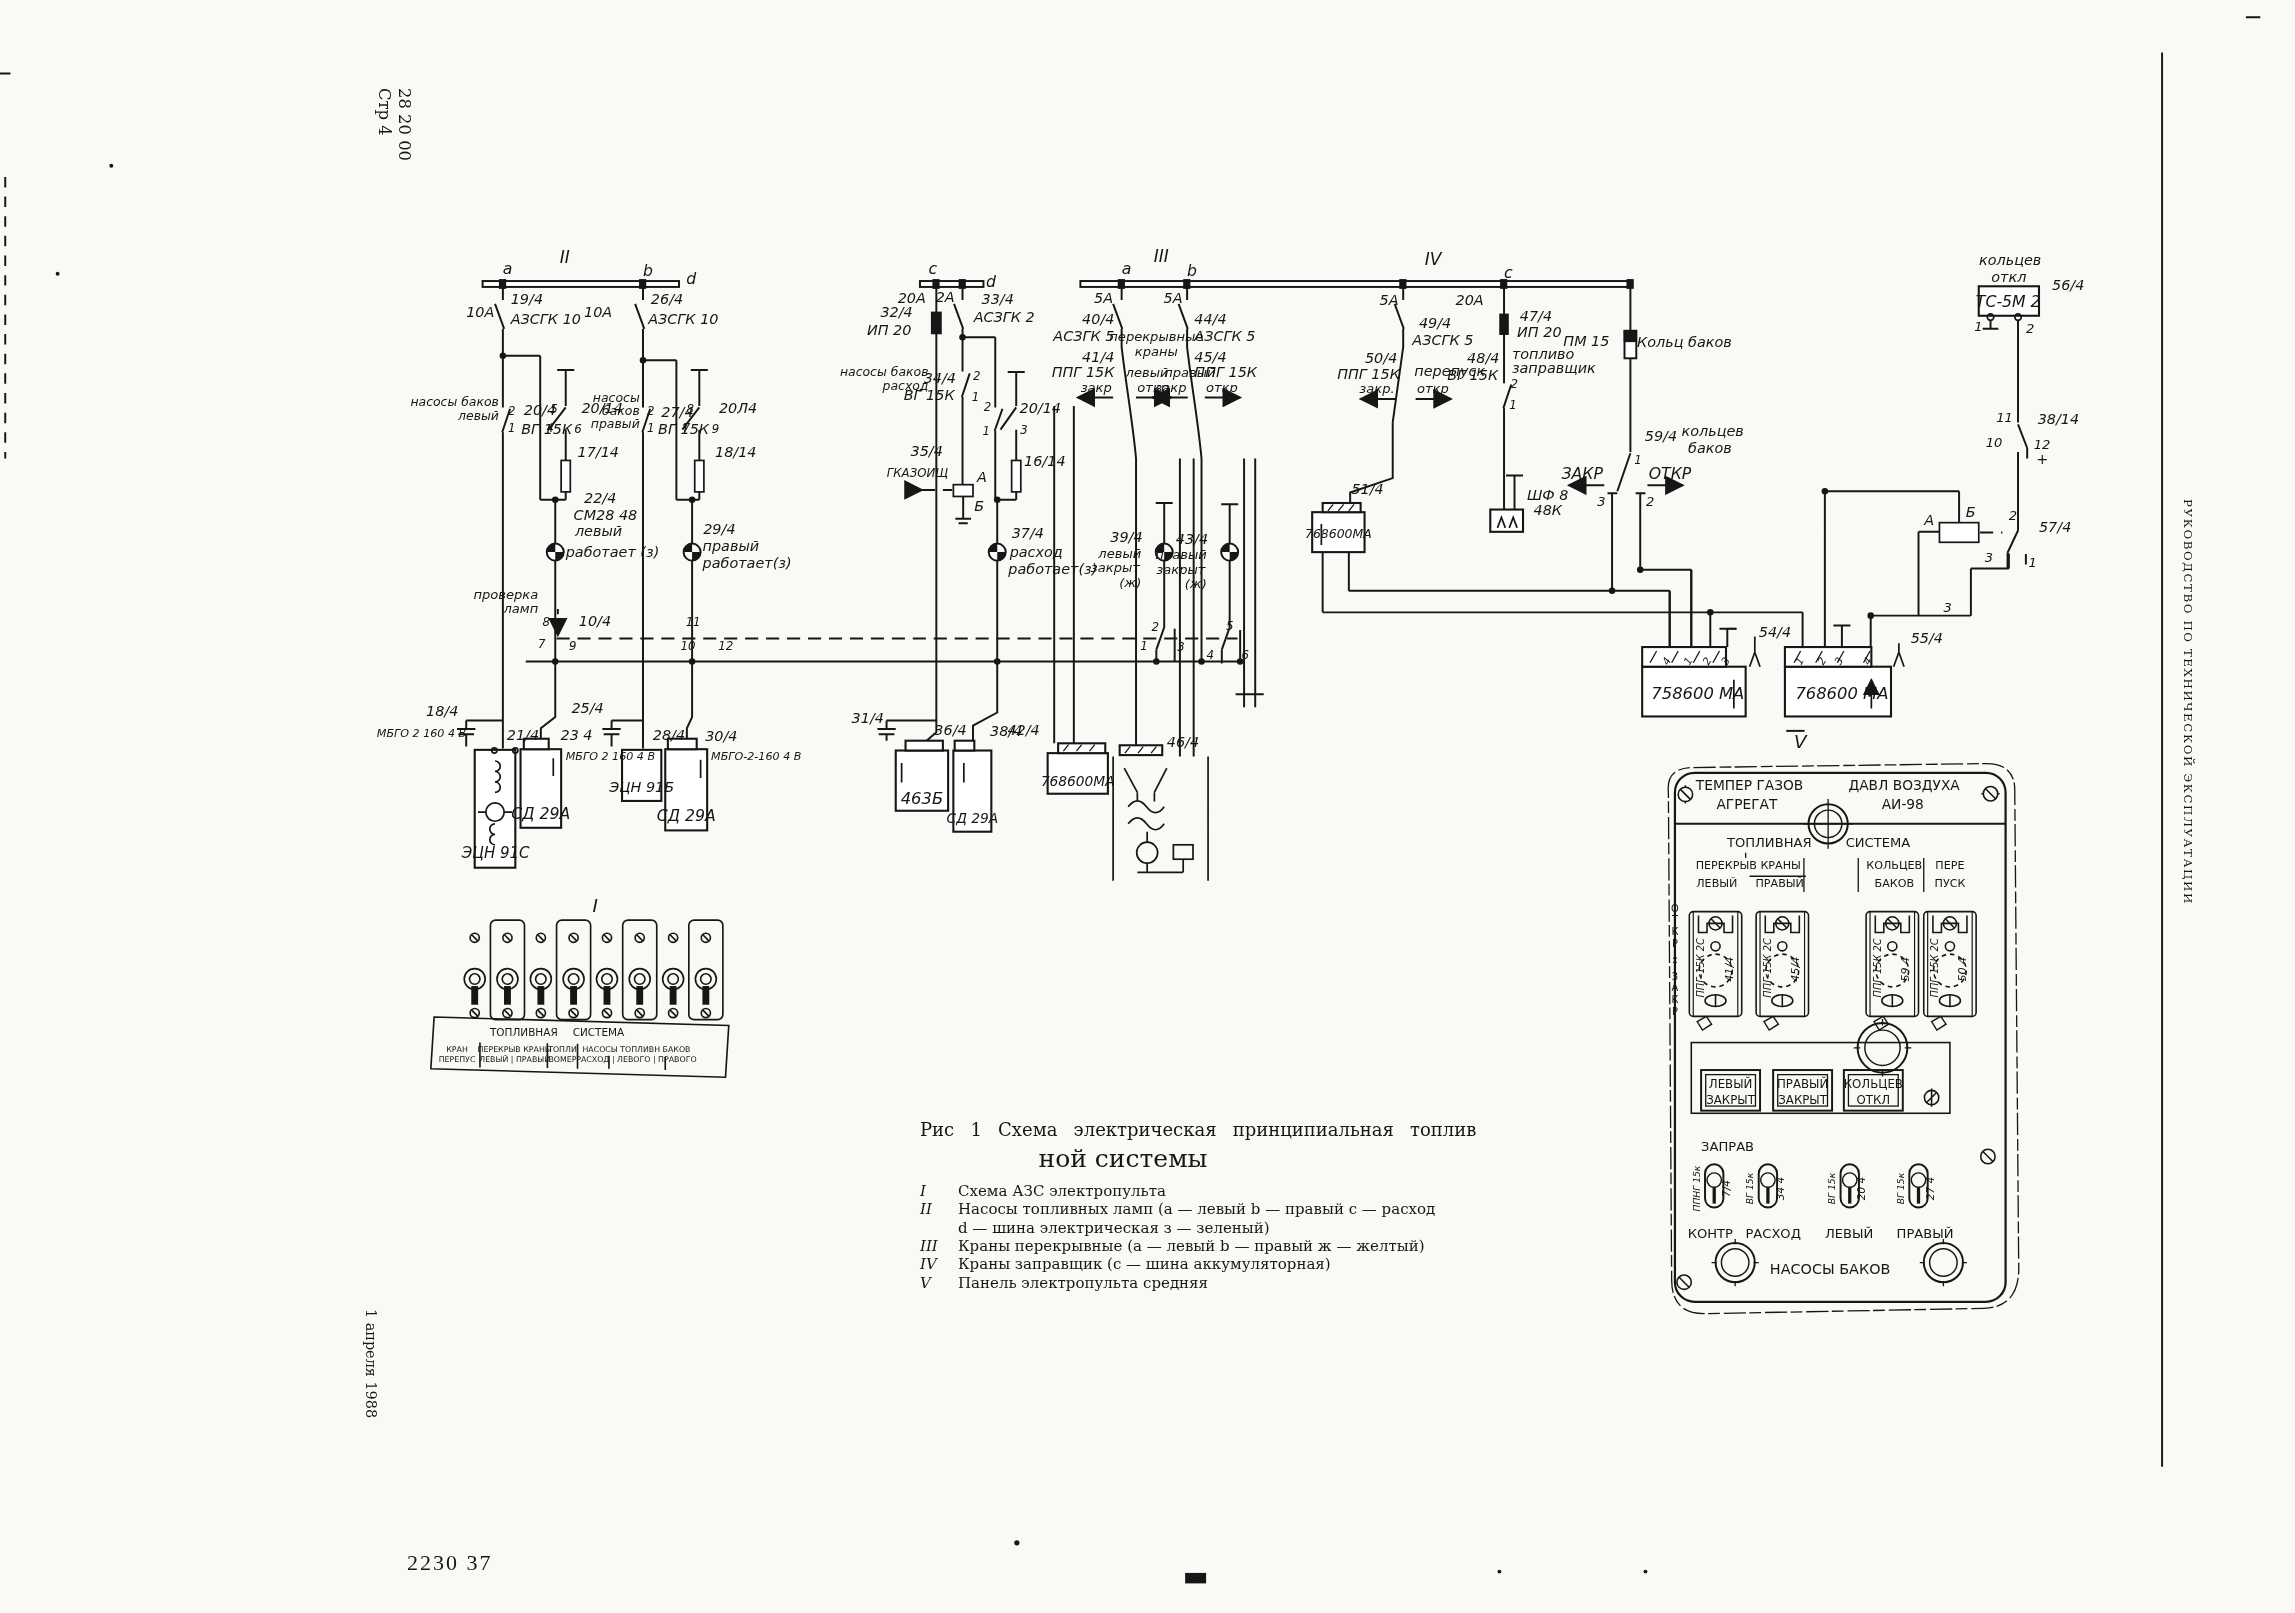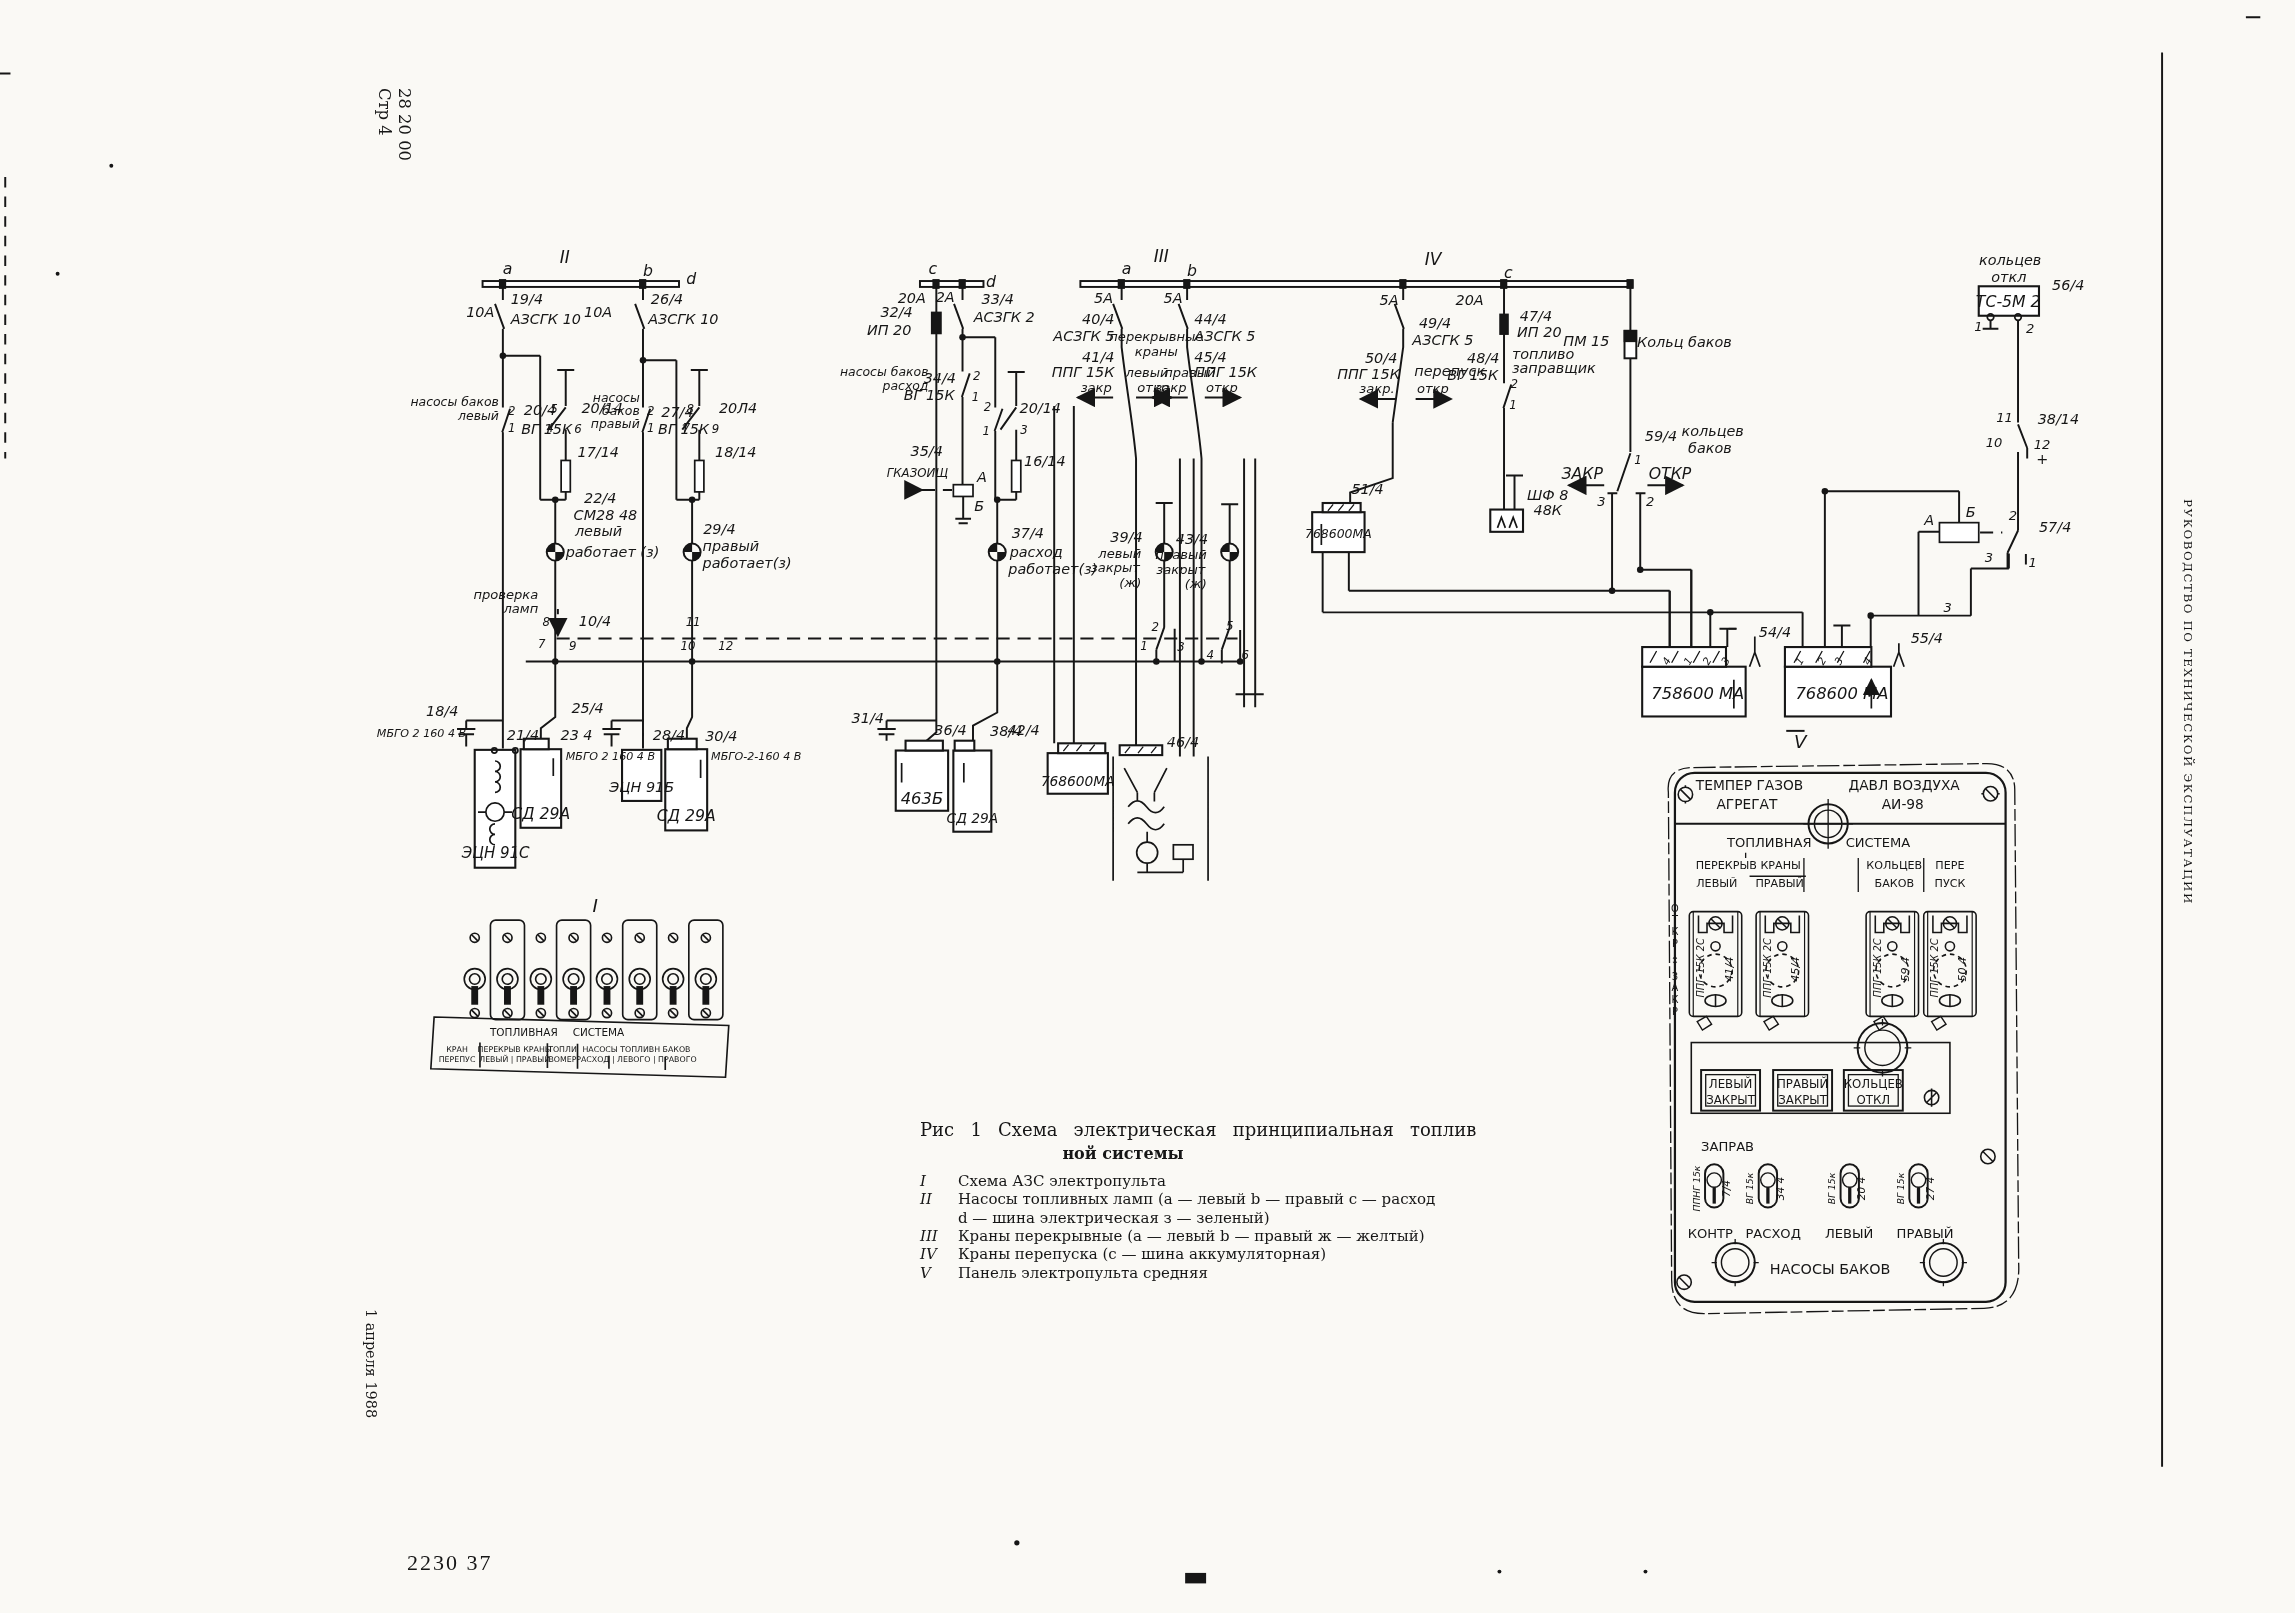--- a/index.html
+++ b/index.html
@@ -5,21 +5,21 @@
   html,body{margin:0;padding:0;background:#d8d6d0;}
   .page{position:relative;width:2295px;height:1613px;background:#faf9f5;overflow:hidden;
         font-family:"DejaVu Sans",sans-serif;color:#161616;}
   .rot90{position:absolute;transform-origin:0 0;transform:rotate(90deg);white-space:nowrap;}
   .hdr{font-family:"DejaVu Serif",serif;font-size:16.4px;line-height:19.6px;}
   .side{font-family:"DejaVu Serif",serif;font-size:11.8px;letter-spacing:1.6px;}
   .fdate{font-family:"DejaVu Serif",serif;font-size:14.4px;}
   .fcode{position:absolute;left:407px;top:1550px;font-family:Liberation Serif, serif;font-size:22px;letter-spacing:2px;}
   .caption{position:absolute;left:920px;top:1119px;width:629px;font-family:"DejaVu Serif",serif;}
   .cap1{font-size:18px;word-spacing:10.5px;}
-  .cap2{font-size:16px;text-align:center;width:406px;margin-top:3.9px;font-weight:bold;}
+  .cap2{font-size:25px;text-align:center;width:406px;margin-top:3.9px;}
   .leg{margin-top:9.2px;font-size:15px;line-height:18.3px;}
   .leg .row{display:flex;}
   .leg .num{font-style:italic;width:38px;flex:0 0 38px;}
   .leg .cont{padding-left:38px;}
   svg text{fill:#161616;}
 </style>
 </head>
 <body>
 
 <div class="page">
@@ -49,21 +49,21 @@
         </div>
       <div class="row cont">
           <span>d — шина электрическая  з — зеленый)</span>
         </div>
       <div class="row">
           <span class="num">III</span>
           <span>Краны перекрывные (а — левый  b — правый  ж — желтый)</span>
         </div>
       <div class="row">
           <span class="num">IV</span>
-          <span>Краны перепуска (с — шина аккумуляторная)</span>
+          <span>Краны заправщик (с — шина аккумуляторная)</span>
         </div>
       <div class="row">
           <span class="num">V</span>
           <span>Панель электропульта средняя</span>
         </div>
     </div>
   </div>
 
   <svg width="2295" height="1613" viewBox="0 0 3505 2463" style="position:absolute;left:0;top:0;">
     <defs>

